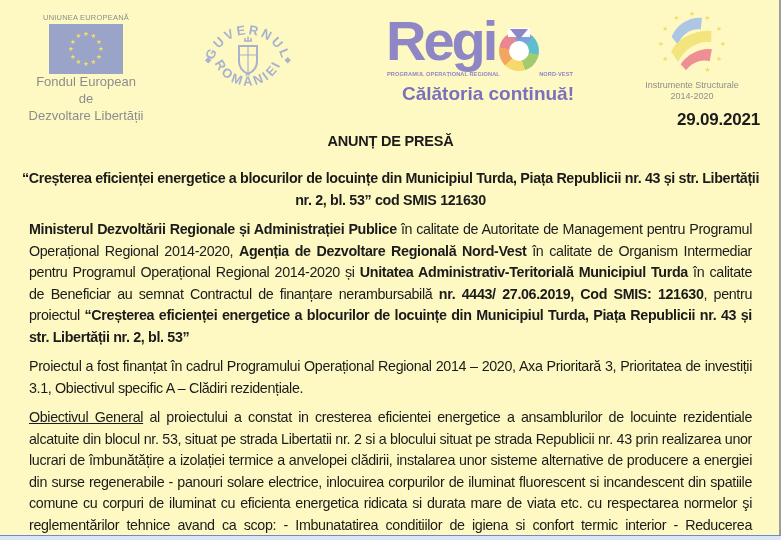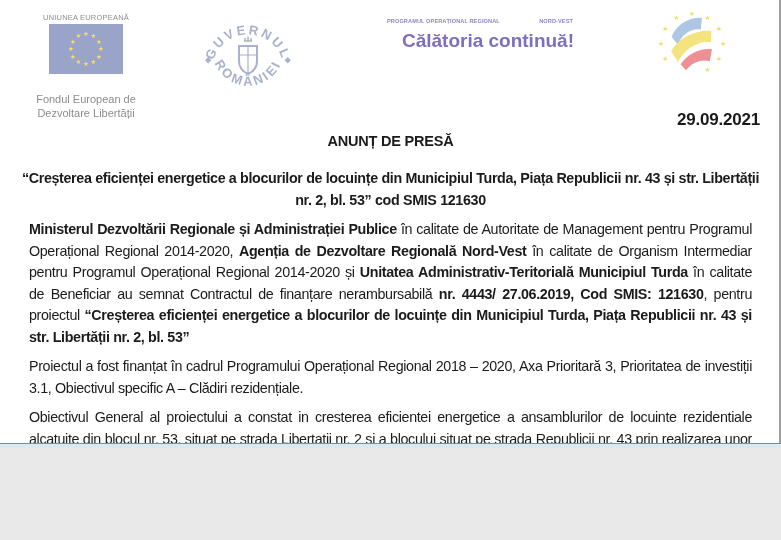--- a/index.html
+++ b/index.html
@@ -1,25 +1,25 @@
 <!DOCTYPE html>
 <html><head>
 <meta charset="utf-8">
 <style>
   html,body{margin:0;padding:0;background:#e9e9e9;}
-  .page{position:relative;width:781px;height:448px;background:#ffffff;overflow:hidden;
+  .page{position:relative;width:781px;height:540px;background:#fef9c3;overflow:hidden;
         font-family:"Liberation Sans","DejaVu Sans",sans-serif;color:#1b1b1b;}
   .edge-right{position:absolute;top:0;right:0;width:2px;height:100%;background:#9e9e9e;}
   .edge-bottom{position:absolute;left:0;bottom:0;width:100%;height:4px;background:#dbe6f6;border-top:1px solid #6d8cc7;}
 
   
   .logo-eu{position:absolute;left:28px;top:13px;width:116px;text-align:center;}
   .eu-title{font-size:7.5px;color:#8d8d8d;letter-spacing:.2px;}
   .eu-flag{margin:2px auto 0 auto;display:block;}
-  .eu-sub{font-size:11px;color:#8d8d8d;line-height:1.3;margin-top:18px;}
+  .eu-sub{font-size:13px;color:#8d8d8d;line-height:1.3;margin-top:0;}
 
   .logo-gov{position:absolute;left:198px;top:10px;}
 
   .logo-regio{position:absolute;left:386px;top:18px;width:188px;}
   .regio-row{display:flex;align-items:flex-start;}
   .regio-word{font-size:56px;font-weight:bold;color:#8e86c5;line-height:.82;letter-spacing:-3px;}
   .regio-o{position:relative;width:40px;height:40px;margin-top:13px;margin-left:4px;}
   .donut{position:absolute;inset:0;border-radius:50%;
     background:conic-gradient(from -18deg,#7ba3da 0 17%,#5fbecb 17% 33%,#a2cb70 33% 50%,#f5d96b 50% 67%,#f2a55e 67% 83%,#e8878f 83% 100%);}
   .donut::after{content:"";position:absolute;left:10px;top:10px;width:20px;height:20px;border-radius:50%;background:#fff;}
@@ -33,21 +33,21 @@
   .logo-struct{position:absolute;left:608px;top:6px;width:168px;text-align:center;}
   .struct-text{font-size:9px;color:#8d8d8d;line-height:1.25;margin-top:0;}
 
   
   .date{position:absolute;top:110px;right:21px;font-size:17px;font-weight:bold;letter-spacing:-.2px;}
   .kicker{position:absolute;top:133px;left:0;right:0;text-align:center;font-size:14.5px;font-weight:bold;letter-spacing:-.2px;}
   .content{position:absolute;top:168px;left:21px;right:21px;font-size:14.3px;line-height:21.5px;letter-spacing:-.35px;}
   .center-b{text-align:center;font-weight:bold;margin:0;}
   .para{text-align:justify;margin:8px;}
   .b{font-weight:bold;}
-  .u{}
+  .u{text-decoration:underline;}
 
   svg text.star{font-family:"DejaVu Sans",sans-serif;}
 </style>
 </head>
 <body>
 
 <div class="page">
 
   <div>
 
@@ -92,20 +92,28 @@
         <rect x="87.5" y="48" width="4.5" height="4.5" transform="rotate(45 89.7 50.2)" fill="#a9b2cd"></rect>
         <g stroke="#a9b2cd" fill="none">
           <path d="M41,36 h18 v15 q0,9 -9,13 q-9,-4 -9,-13 z" stroke-width="2"></path>
           <path d="M50,36 v27 M41,45 h18" stroke-width="1.2"></path>
           <path d="M46,31 h8 M47,31 v-3 M53,31 v-3 M50,31 v-4.5" stroke-width="1.5"></path>
         </g>
       </svg>
     </div>
 
     <div class="logo-regio">
+      <div class="regio-row">
+        <span class="regio-word">Regi</span>
+        <span class="regio-o">
+          <span class="donut"></span>
+          <span class="notch"></span>
+          <span class="tri"></span>
+        </span>
+      </div>
       <div class="regio-subrow">
         <span>PROGRAMUL OPERAȚIONAL REGIONAL</span>
         <span>NORD-VEST</span>
       </div>
       <div class="regio-tag">Călătoria continuă!</div>
     </div>
 
     <div class="logo-struct">
       <svg width="116" height="74" viewBox="0 0 116 74" style="display:block;margin:0 auto;">
         <g fill="#f2dd6a" font-size="7" text-anchor="middle">
@@ -119,28 +127,32 @@
             <text class="star" x="31.2" y="25">★</text>
           <text class="star" x="27" y="40">★</text>
             <text class="star" x="31.2" y="55">★</text>
         </g>
         <g transform="rotate(-14 58 38)">
           <path d="M40,26 C48,15 62,11 74,15 L70,26 C60,22 50,27 44,35 Z" fill="#adc6e4"></path>
           <path d="M36,40 C46,29 64,25 80,30 L77,41 C64,36 50,41 40,52 Z" fill="#f4e47e"></path>
           <path d="M42,55 C52,46 66,44 76,48 L71,59 C62,54 52,57 46,62 Z" fill="#ee8f94"></path>
         </g>
       </svg>
+      <div class="struct-text">
+        <span>Instrumente Structurale</span><br>
+        <span>2014-2020</span>
+      </div>
     </div>
   </div>
 
   <div class="date">29.09.2021</div>
   <div class="kicker">ANUNȚ DE PRESĂ</div>
 
   <div class="content">
     <p class="center-b">“Creșterea eficienței energetice a blocurilor de locuințe din Municipiul Turda, Piața Republicii nr. 43 și str. Libertății nr. 2, bl. 53” cod SMIS 121630</p>
     <p class="para"><span class="b">Ministerul Dezvoltării Regionale și Administrației Publice</span><span> în calitate de Autoritate de Management pentru Programul Operațional Regional 2014-2020, </span><span class="b">Agenția de Dezvoltare Regională Nord-Vest</span><span> în calitate de Organism Intermediar pentru Programul Operațional Regional 2014-2020 și </span><span class="b">Unitatea Administrativ-Teritorială Municipiul Turda</span><span> în calitate de Beneficiar au semnat Contractul de finanțare nerambursabilă </span><span class="b">nr. 4443/ 27.06.2019, Cod SMIS: 121630</span><span>, pentru proiectul </span><span class="b">“Creșterea eficienței energetice a blocurilor de locuințe din Municipiul Turda, Piața Republicii nr. 43 și str. Libertății nr. 2, bl. 53”</span></p>
-    <p class="para"><span>Proiectul a fost finanțat în cadrul Programului Operațional Regional 2018 – 2020, Axa Prioritară 3, Prioritatea de investiții 3.1, Obiectivul specific A – Clădiri rezidențiale.</span></p>
+    <p class="para"><span>Proiectul a fost finanțat în cadrul Programului Operațional Regional 2014 – 2020, Axa Prioritară 3, Prioritatea de investiții 3.1, Obiectivul specific A – Clădiri rezidențiale.</span></p>
     <p class="para"><span class="u">Obiectivul General</span><span> al proiectului a constat in cresterea eficientei energetice a ansamblurilor de locuinte rezidentiale alcatuite din blocul nr. 53, situat pe strada Libertatii nr. 2 si a blocului situat pe strada Republicii nr. 43 prin realizarea unor lucrari de îmbunătățire a izolației termice a anvelopei clădirii, instalarea unor sisteme alternative de producere a energiei din surse regenerabile - panouri solare electrice, inlocuirea corpurilor de iluminat fluorescent si incandescent din spatiile comune cu corpuri de iluminat cu eficienta energetica ridicata si durata mare de viata etc. cu respectarea normelor şi reglementărilor tehnice avand ca scop: - Imbunatatirea conditiilor de igiena si confort termic interior - Reducerea pierderilor de caldura si a consumurilor energetice - Reducerea costurilor de intretinere pentru incalzire -</span></p>
   </div>
 
   <div class="edge-right"></div>
   <div class="edge-bottom"></div>
 </div>
 
 </body></html>

